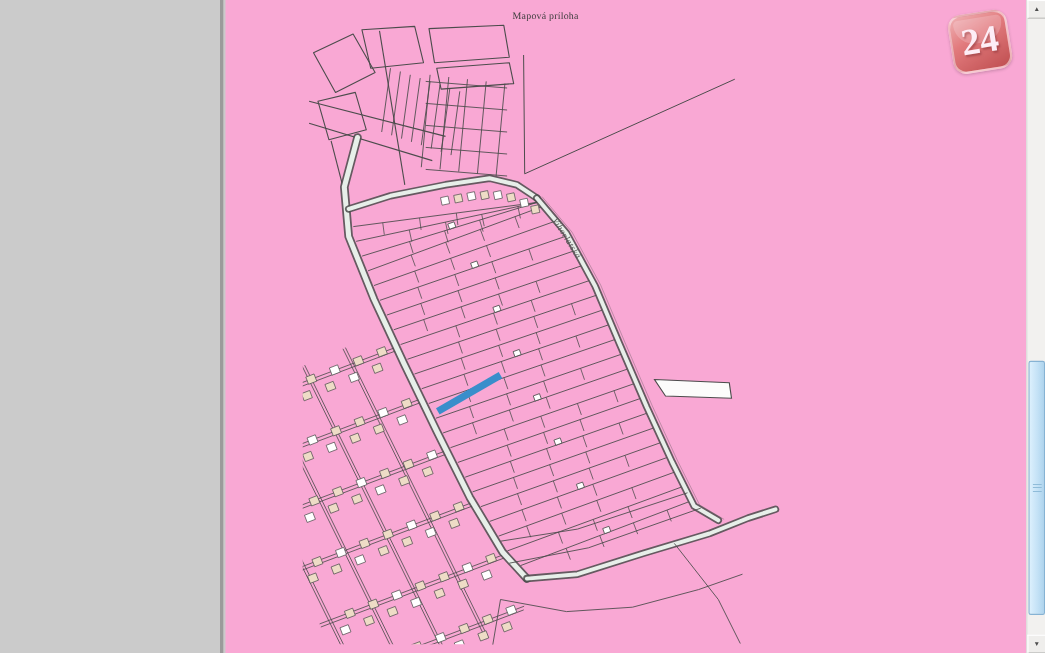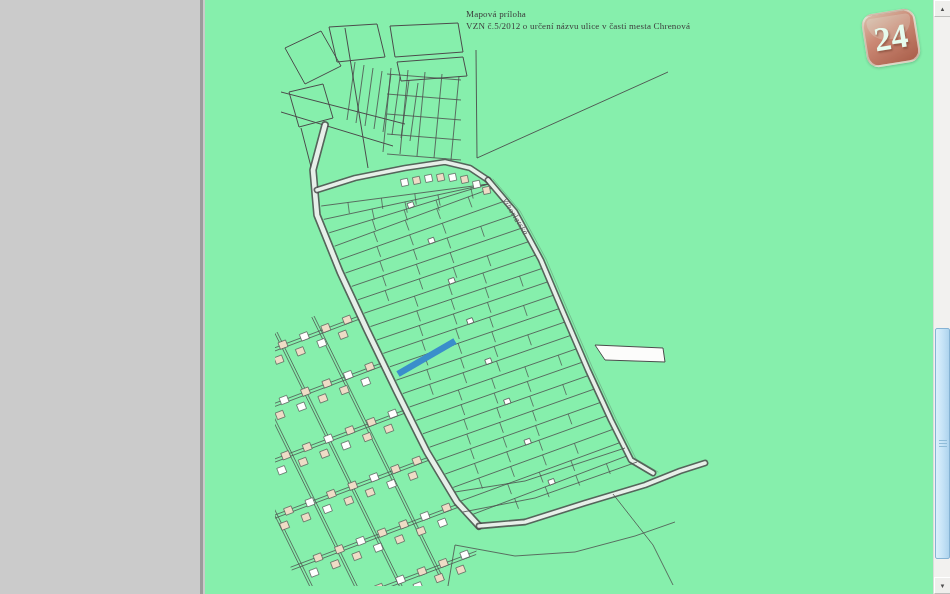--- a/index.html
+++ b/index.html
@@ -1,19 +1,19 @@
 <!DOCTYPE html>
 <html><head>
 <meta charset="utf-8">
 <style>
   html,body{margin:0;padding:0;}
   body{width:950px;height:594px;overflow:hidden;background:#cacaca;font-family:"Liberation Sans",sans-serif;}
   .stage{position:relative;width:950px;height:594px;}
   .panel-left{position:absolute;left:0;top:0;width:203px;height:594px;background:#cbcbcb;border-right:3px solid #9b9b9b;box-sizing:border-box;}
-  .document{position:absolute;left:205px;top:0;width:728px;height:594px;background:#86efac;}
+  .document{position:absolute;left:205px;top:0;width:728px;height:594px;background:#f9a8d4;}
   .doc-title{position:absolute;left:261px;top:9px;font-family:"Liberation Serif",serif;font-size:9px;color:#3d3d3d;line-height:1.3;letter-spacing:.2px;white-space:nowrap;}
   #map-svg{position:absolute;left:0;top:0;}
   
   .logo{position:absolute;left:864px;top:11px;width:54px;height:54px;transform:rotate(-9deg);border-radius:12px;
         background:linear-gradient(155deg,#edb3ac 0%,#dd7068 40%,#b23a31 100%);
         border:2px solid rgba(255,255,255,.55);box-sizing:border-box;opacity:.8;
         display:flex;align-items:center;justify-content:center;box-shadow:0 1px 3px rgba(0,0,0,.25);}
   .logo::before{content:"";position:absolute;left:3px;top:3px;right:3px;height:46%;border-radius:9px 9px 40px 40px;background:rgba(255,255,255,.22);}
   .logo span{position:relative;color:#fff;font-size:34px;font-weight:bold;font-family:"Liberation Serif",serif;text-shadow:1px 2px 2px rgba(110,20,15,.55);}
   
@@ -30,21 +30,20 @@
 </style>
 </head>
 <body>
 
 <div class="stage">
   <div class="panel-left"></div>
 
   <div class="document">
     <div class="doc-title">
       <div>Mapová príloha</div>
-      <div>VZN č.5/2012 o určení názvu ulice v časti mesta Chrenová</div>
     </div>
     <svg id="map-svg" width="728" height="594" viewBox="0 0 728 594">
         <g stroke="#4c4c4c" stroke-width="1" fill="none" stroke-linejoin="round">
           <path d="M80 48 L116 31 L136 66 L100 84 Z"></path>
           <path d="M124 27 L172 24 L180 57 L132 62 Z"></path>
           <path d="M185 26 L253 23 L258 52 L190 57 Z"></path>
           <path d="M192 62 L258 57 L262 76 L196 81 Z"></path>
           <path d="M84 92 L118 84 L128 118 L94 127 Z"></path>
           <path d="M140 28 L163 168"></path>
           <path d="M76 92 L200 124"></path>

